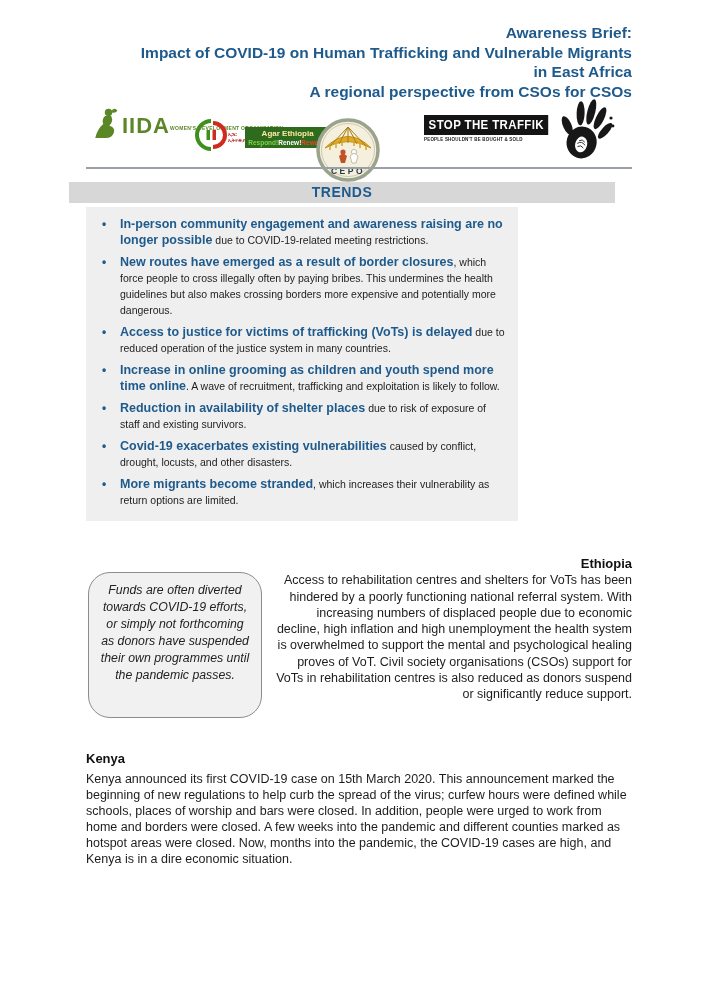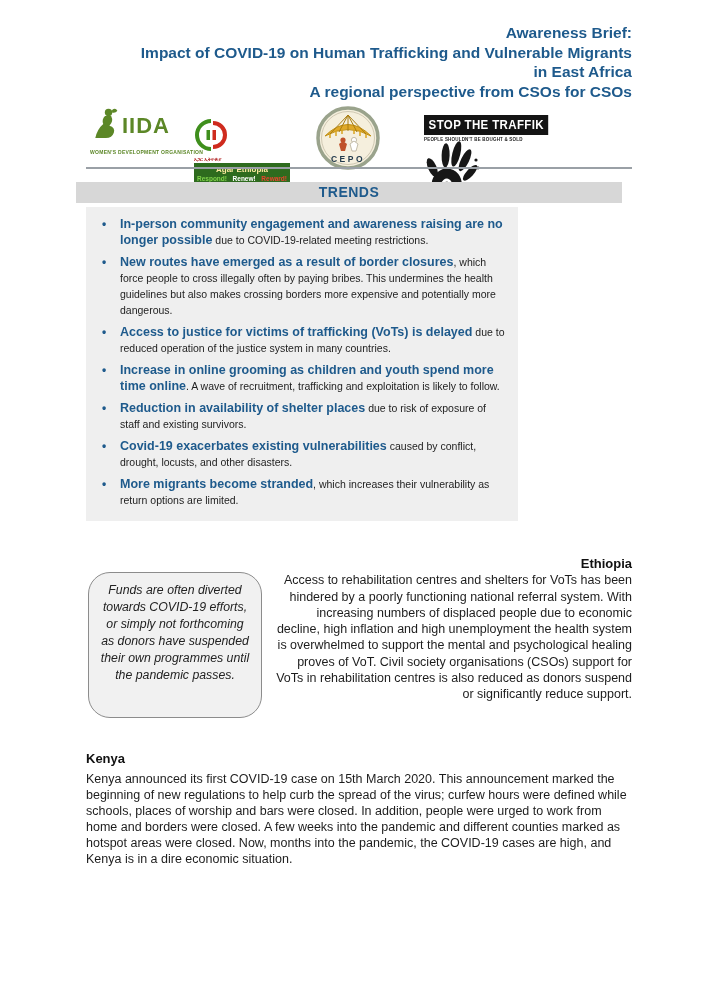--- a/index.html
+++ b/index.html
@@ -10,50 +10,50 @@
 
   
   .title-block {
     position:absolute; top:23px; left:88px; width:544px;
     text-align:right; font-weight:bold; font-size:15.5px; line-height:19.5px;
     color:var(--accent-blue, #1e5a8c);
   }
 
   
   .logos-row { position:absolute; top:100px; left:90px; width:540px; height:64px; }
-  .logo { position:absolute; display:flex; flex-direction:column; align-items:flex-start; }
+  .logo { position:absolute; display:flex; align-items:center; }
 
   .logo-iida { left:0; top:6px; width:100px; }
   .iida-row { display:flex; align-items:center; gap:2px; }
   .iida-acronym { color:var(--iida-green,#5c8727); font-weight:bold; font-size:22px; letter-spacing:1px; line-height:1; }
   .iida-tagline { color:var(--iida-green,#5c8727); font-size:5px; letter-spacing:.3px; margin-top:3px; white-space:nowrap; font-weight:bold; }
 
   .logo-agar { left:104px; top:18px; width:100px; }
   .agar-amharic { color:#b02020; font-size:5px; font-weight:bold; line-height:6px; }
   .agar-banner { background:var(--agar-banner-green,#2e6b1e); width:96px; padding:2px 0; margin-top:1px; }
   .agar-name { color:#ffe9a0; font-size:8px; font-weight:bold; text-align:center; }
   .agar-slogan { display:flex; justify-content:space-between; padding:1px 3px 0; font-size:6.5px; font-weight:bold; }
   .slogan-0 { color:#7fd24a; } .slogan-1 { color:#ffffff; } .slogan-2 { color:#e8442e; }
 
-  .logo-cepo { left:226px; top:6px; width:66px; }
-
-  .logo-stop { left:334px; top:0; width:200px; flex-direction:column; align-items:flex-start; }
+  .logo-cepo { left:226px; top:18px; width:66px; }
+
+  .logo-stop { left:334px; top:0; width:200px; flex-direction:row; align-items:flex-start; }
   .stop-text { margin-top:15px; }
   .stop-title {
     background:var(--stop-black,#141414); color:#fff; font-weight:bold; font-size:12.5px;
     letter-spacing:.4px; padding:3px 5px; white-space:nowrap;
     transform:scaleX(.92); transform-origin:left;
   }
   .stop-tagline { font-size:4.5px; font-weight:bold; color:#222; margin-top:1.5px; letter-spacing:.2px; white-space:nowrap; }
   .stop-hand { margin-left:-6px; margin-top:-2px; }
 
   
   .rule { position:absolute; top:167px; left:86px; width:546px; border-top:2px solid #9aa0a6; }
   .trends-bar {
-    position:absolute; top:182px; left:76px; width:546px; height:21px;
+    position:absolute; top:182px; left:69px; width:546px; height:21px;
     background:var(--trends-bar-bg,#d7d7d7); color:var(--accent-blue,#1e5a8c);
     font-weight:bold; font-size:14px; letter-spacing:.5px; text-align:center; line-height:21px;
   }
   .trends-list {
     position:absolute; top:207px; left:86px; width:432px; box-sizing:border-box;
     background:var(--trends-list-bg,#efefef); margin:0; padding:9px 0 7px; list-style:none;
   }
   .trends-list li {
     position:relative; margin:0 10px 6px 34px;
     font-size:10.5px; line-height:16px; color:#1d1d1d;

